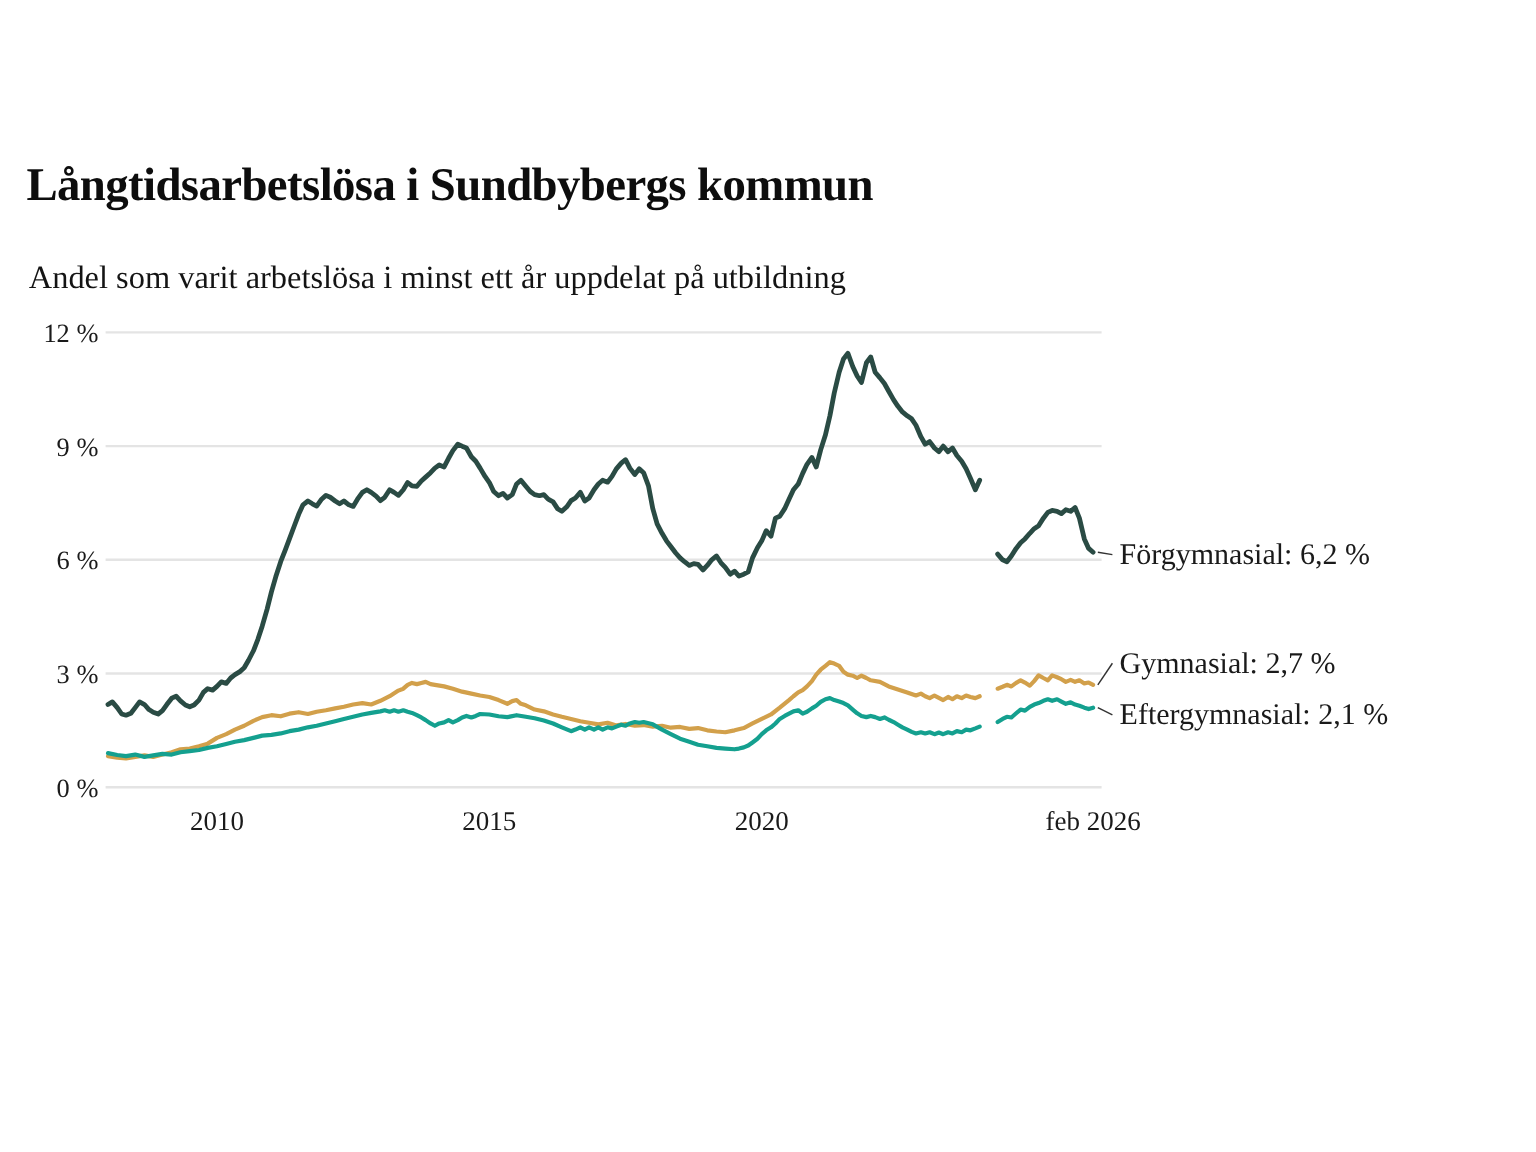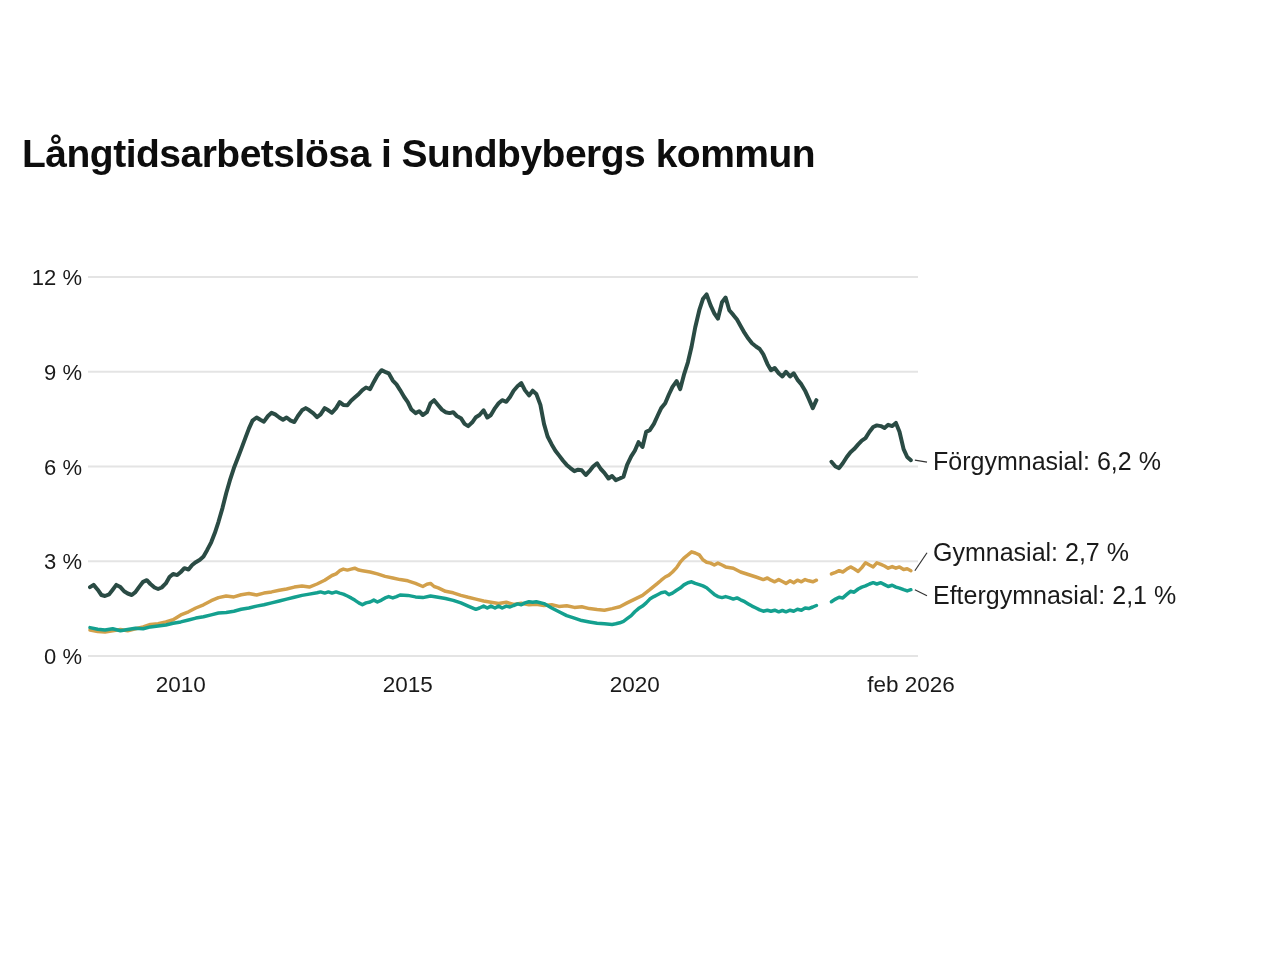--- a/index.html
+++ b/index.html
@@ -1,20 +1,20 @@
 <!DOCTYPE html>
 <html lang="sv"><head>
 <meta charset="utf-8">
 <style>
   html,body{margin:0;padding:0;background:#fff;}
   .page{
     position:relative;
     width:1280px;height:780px;
     background:#ffffff;
-    font-family:Liberation Sans, sans-serif;
+    font-family:Liberation Serif, serif;
     overflow:hidden;
     color:#111;
     text-align:center;
   }
   .title{
     position:absolute;left:22px;top:132px;
     font-size:39px;font-weight:700;color:#0d0d0d;
     letter-spacing:-0.5px;margin:0;white-space:nowrap;
   }
   .subtitle{
@@ -37,20 +37,21 @@
   .logo-text{
     font-size:24px;font-weight:600;letter-spacing:-0.3px;
   }
 </style>
 </head>
 <body>
 
 <div class="page">
 
   <h1 class="title">Långtidsarbetslösa i Sundbybergs kommun</h1>
+  <p class="subtitle">Andel som varit arbetslösa i minst ett år uppdelat på utbildning</p>
 
   <svg class="chart-svg" width="1280" height="960" viewBox="0 0 1280 960" id="chart">
       <g>
         <line x1="88" x2="918" y1="656" y2="656" stroke="#e4e4e4" stroke-width="2"></line>
         <line x1="88" x2="918" y1="561.25" y2="561.25" stroke="#e4e4e4" stroke-width="2"></line>
         <line x1="88" x2="918" y1="466.5" y2="466.5" stroke="#e4e4e4" stroke-width="2"></line>
         <line x1="88" x2="918" y1="371.75" y2="371.75" stroke="#e4e4e4" stroke-width="2"></line>
         <line x1="88" x2="918" y1="277" y2="277" stroke="#e4e4e4" stroke-width="2"></line>
       </g>
       <g>

